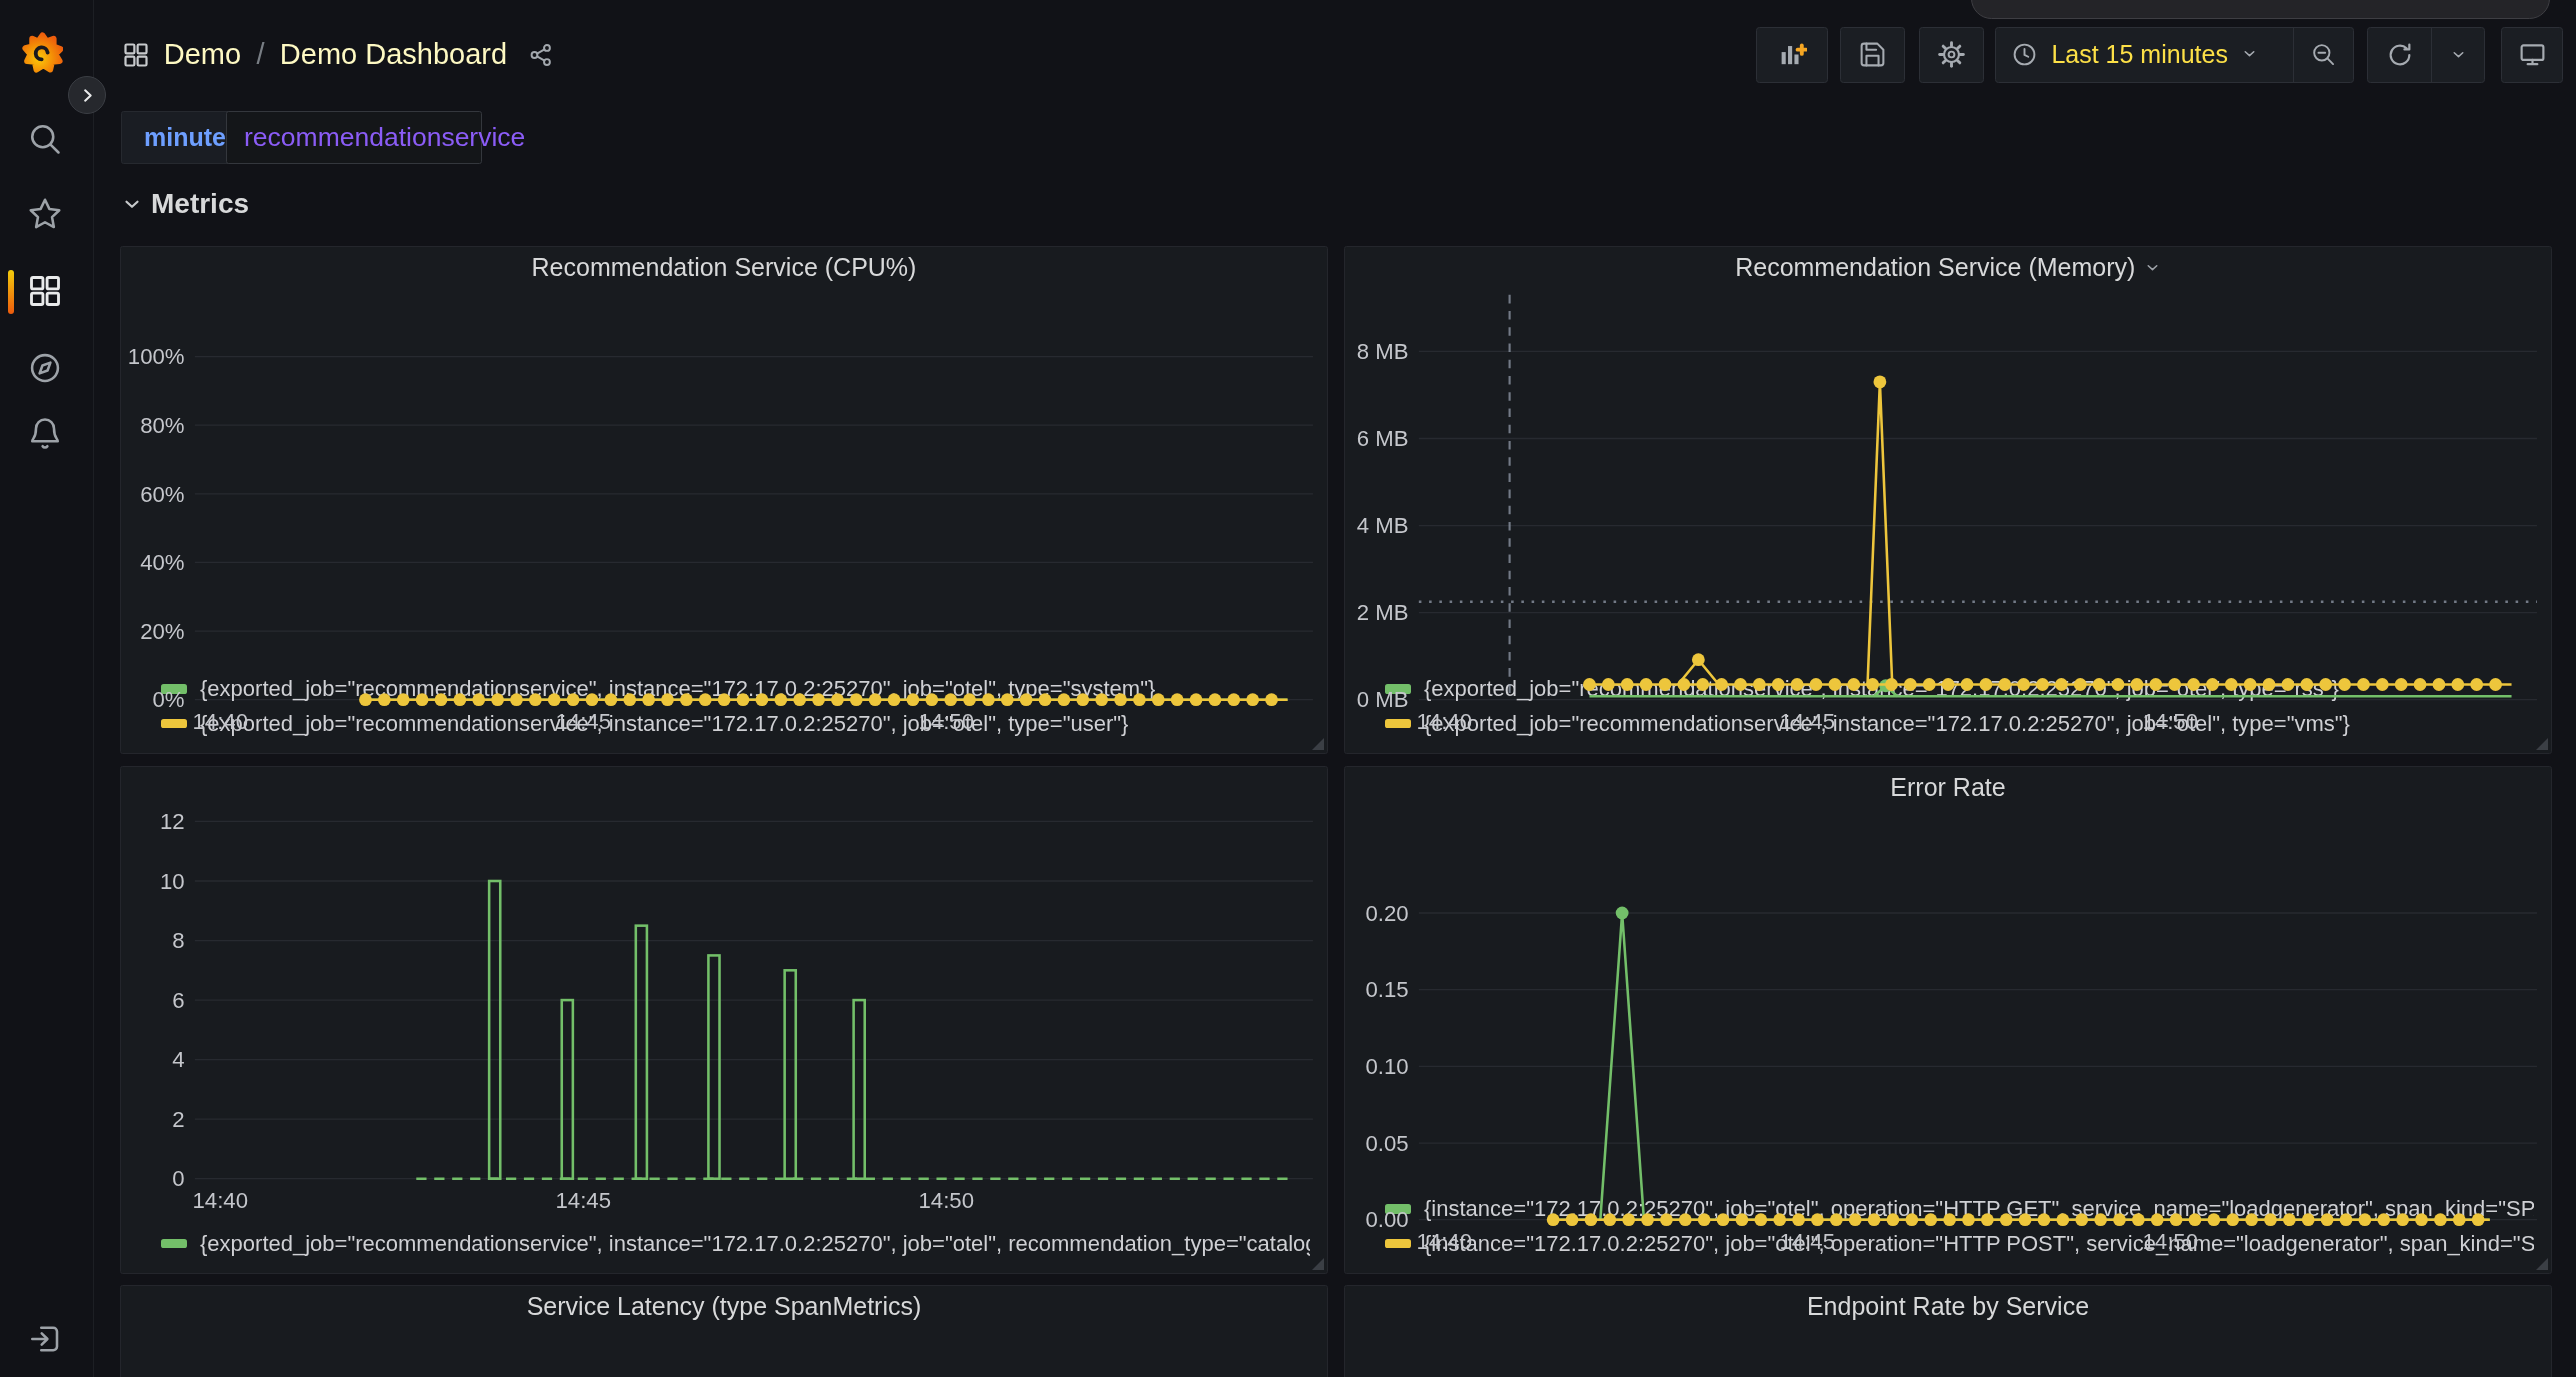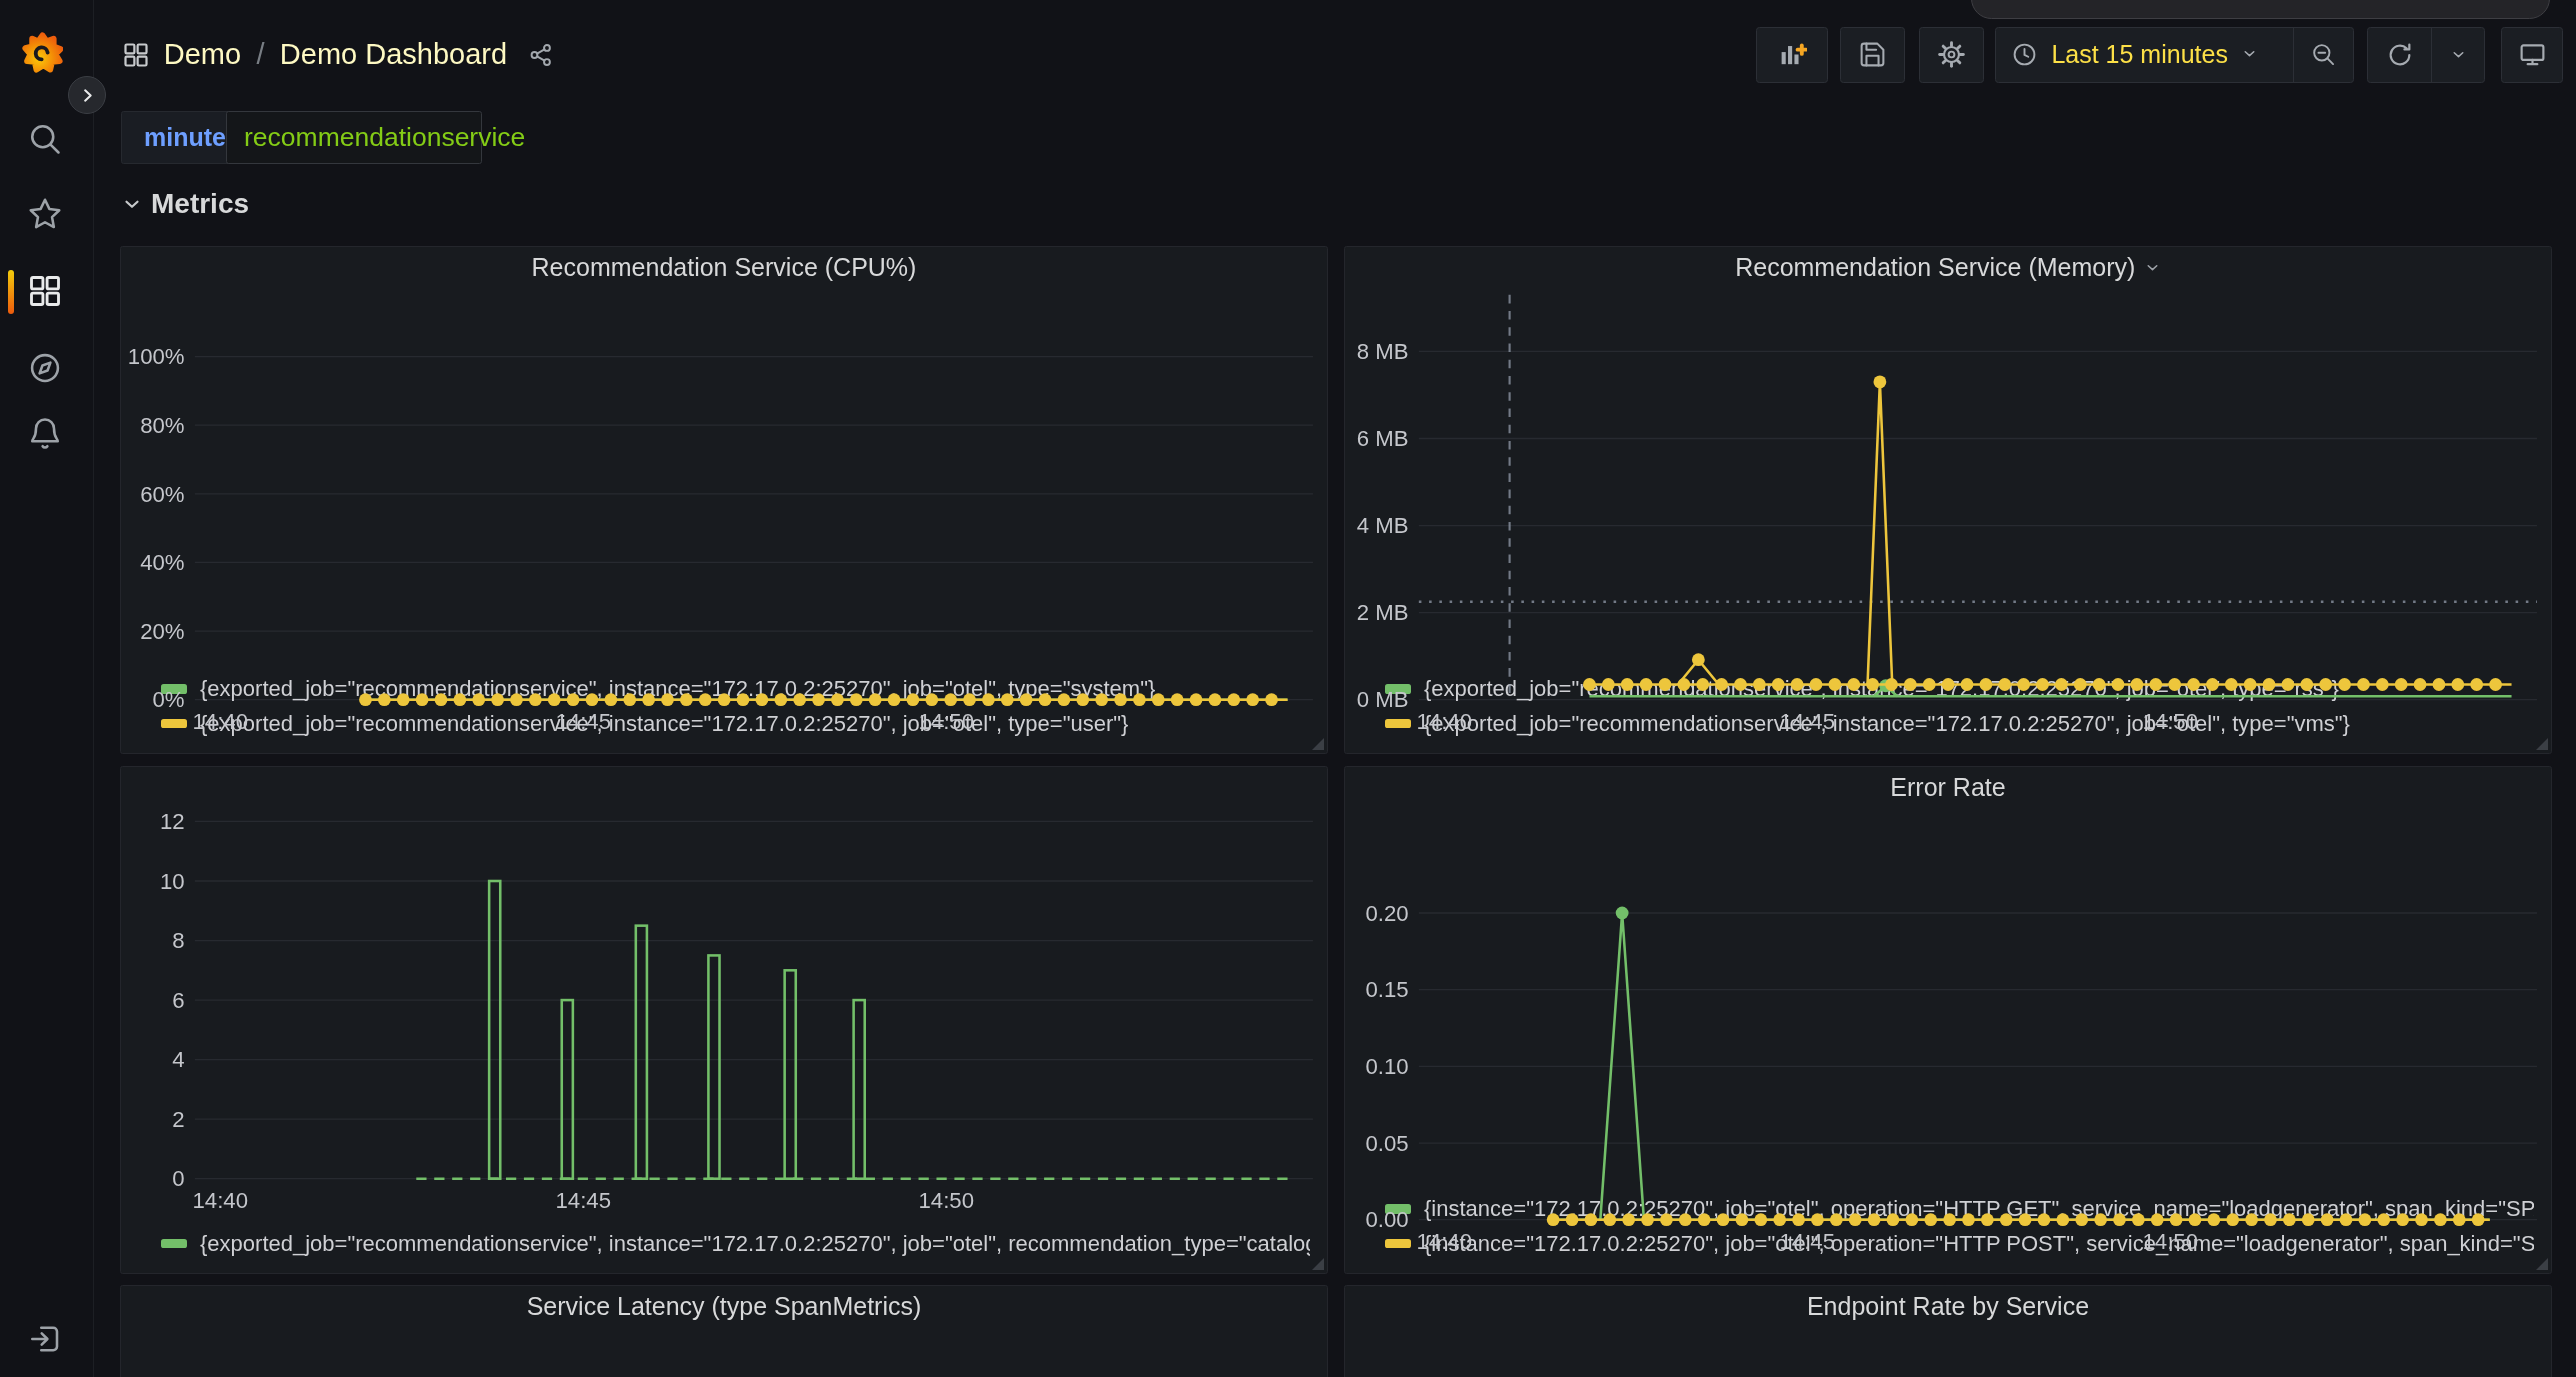--- a/index.html
+++ b/index.html
@@ -41,21 +41,21 @@
     border:0.9px solid #2C2F36;border-radius:3.4px;display:flex;color:#A6ABB1;}
   .refresh-main{flex:1;display:flex;align-items:center;justify-content:center;cursor:pointer;}
   .refresh-main svg{width:28px;height:28px;}
   .refresh-caret{width:53px;border-left:0.9px solid #2C2F36;display:flex;align-items:center;justify-content:center;cursor:pointer;}
   .refresh-caret svg{width:17px;height:17px;}
   
   .var-chip{position:absolute;left:121px;top:111px;height:53px;padding:0 22px;background:#1A1D23;
     border:0.9px solid #26292F;border-radius:2.6px;display:flex;align-items:center;font-size:25px;font-weight:600;color:#6E9FFF;cursor:pointer;}
   .var-dd{position:absolute;left:226px;top:111px;width:256px;height:53px;background:#141619;
     border:0.9px solid #34373D;border-radius:2.6px;display:flex;align-items:center;gap:12px;padding:0 17px;cursor:pointer;}
-  .var-dd .val{font-size:26.5px;color:#84cc16;white-space:nowrap;}
+  .var-dd .val{font-size:26.5px;color:#8b5cf6;white-space:nowrap;}
   .var-dd svg{width:19px;height:19px;color:#9DA2A8;}
   
   .section-hdr{position:absolute;left:121px;top:188px;display:flex;align-items:center;gap:8px;cursor:pointer;}
   .section-hdr svg{width:22px;height:22px;color:#C7C9CC;}
   .section-hdr .t{font-size:28px;font-weight:700;color:#D8D9DA;}
   
   .panel{position:absolute;width:1208px;height:508px;background:#181B1F;border:0.9px solid #24262C;
     border-radius:2.6px;display:flex;flex-direction:column;}
   .p-title{height:41px;flex:0 0 41px;display:flex;align-items:center;justify-content:center;gap:8.5px;
     font-size:25px;font-weight:500;color:#D8D9DA;cursor:pointer;}

